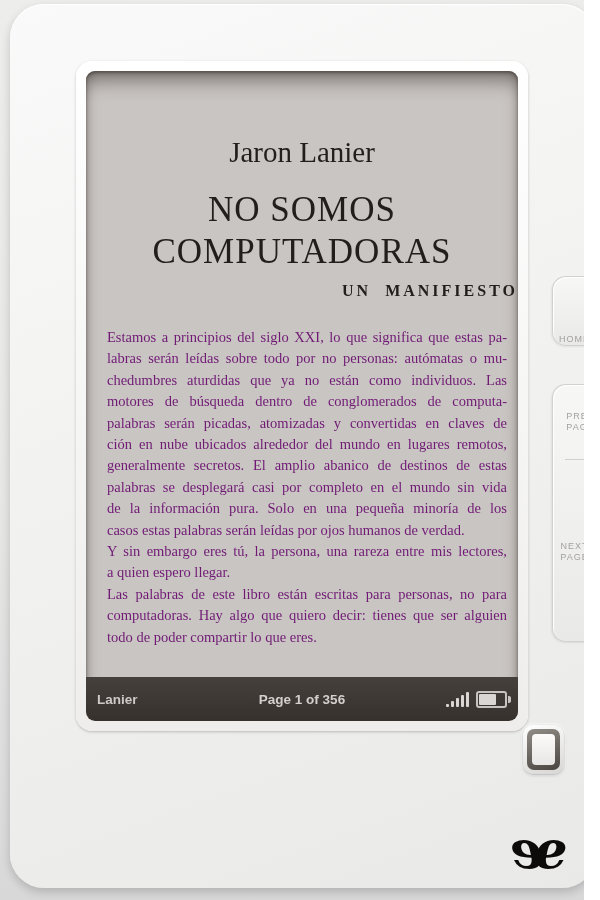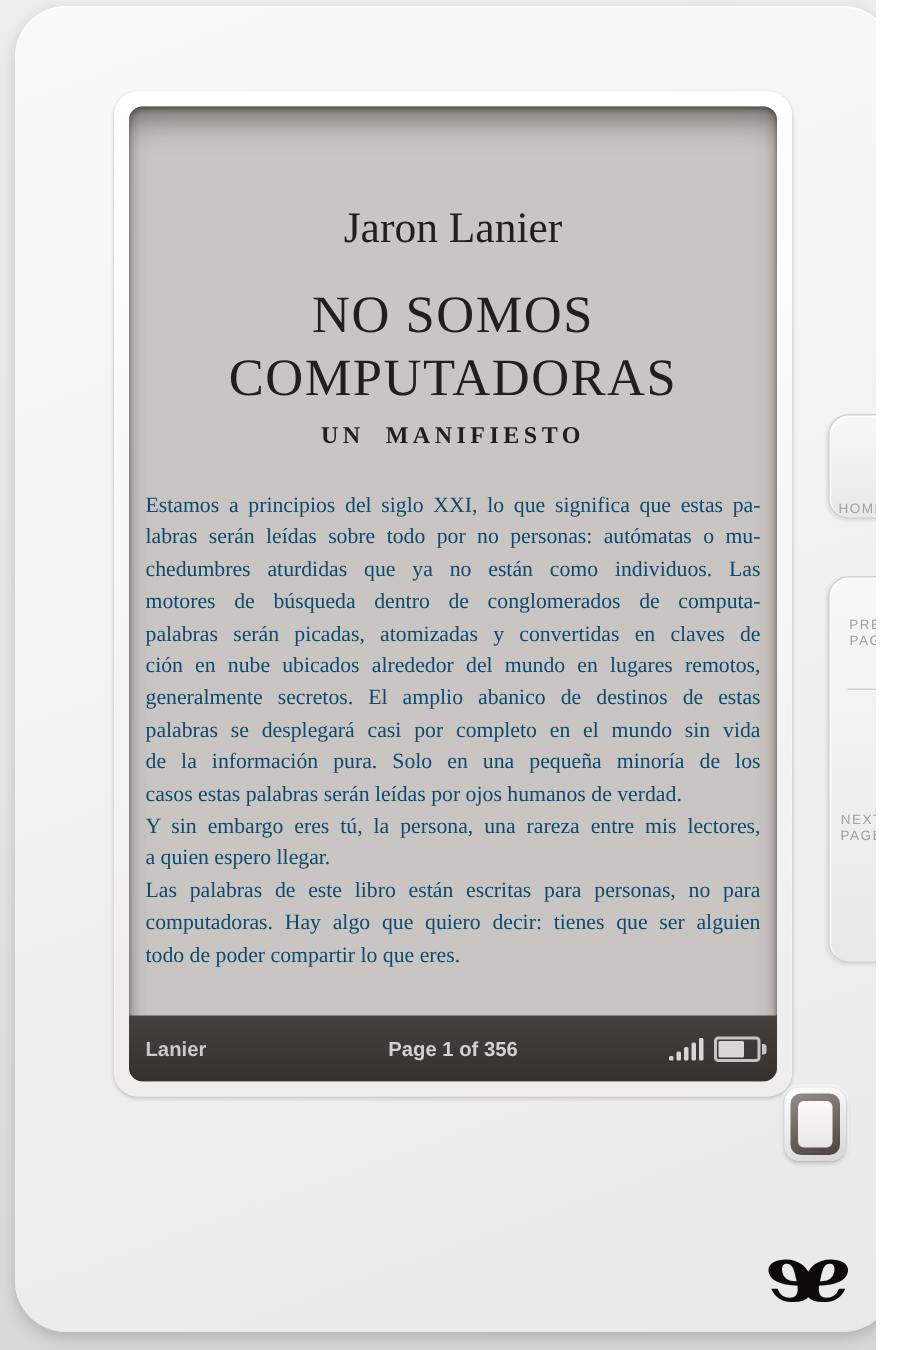--- a/index.html
+++ b/index.html
@@ -21,23 +21,23 @@
           box-shadow:inset 0 16px 20px -8px rgba(52,44,39,.6),
                      inset 0 2px 3px rgba(52,44,39,.45),
                      inset 4px 0 8px -4px rgba(52,44,39,.35),
                      inset -4px 0 8px -4px rgba(52,44,39,.35);}
   .screen-content{color:#221e1b;text-align:center;}
   .author{font-family:"Liberation Serif",serif;font-size:29px;line-height:34px;
           margin-top:64px;}
   .book-title{font-family:"Liberation Serif",serif;font-size:35px;line-height:42px;
           letter-spacing:1px;margin-top:20px;}
   .subtitle{font-family:"Liberation Serif",serif;font-size:16px;line-height:20px;
-          font-weight:bold;letter-spacing:3px;word-spacing:7px;margin-top:8px;}
-  .body-text{margin:26px 11px 0 11px;font-family:"Liberation Serif",serif;
-          font-size:14.5px;line-height:21.4px;text-align:justify;color:#0c4a6e;}
+          font-weight:bold;letter-spacing:3px;word-spacing:7px;margin-top:8px;text-align:right;}
+  .body-text{margin:26px 11px 0 21px;font-family:"Liberation Serif",serif;
+          font-size:14.5px;line-height:21.4px;text-align:justify;color:#701a75;}
   .bl{text-align:justify;text-align-last:justify;white-space:normal;}
   .bl.pe{text-align-last:left;}
   
   .status-bar{position:absolute;left:0;right:0;bottom:0;height:44px;
           background:linear-gradient(180deg,#45403b,#36312d);
           border-radius:0 0 9px 9px;display:flex;align-items:center;
           padding:0 11px;box-sizing:border-box;
           font-weight:bold;font-size:13.5px;color:#ccc9c6;}
   .sb-center{position:absolute;left:0;right:0;text-align:center;color:#d3d0cd;}
   .sb-right{margin-left:auto;display:flex;align-items:center;gap:7px;z-index:2;}

